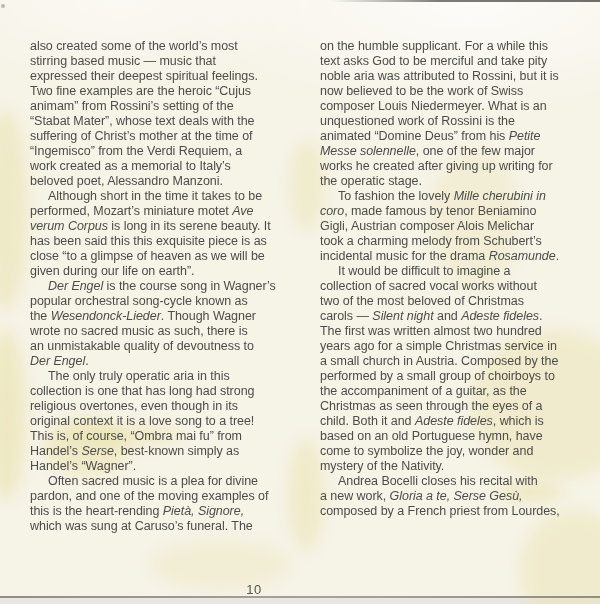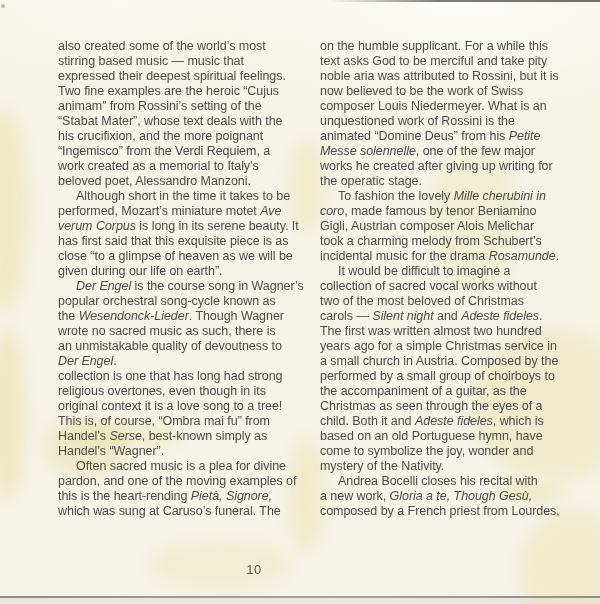--- a/index.html
+++ b/index.html
@@ -28,27 +28,27 @@
     background:linear-gradient(90deg, rgba(110,110,108,0), rgba(110,110,108,.9) 40%, #6e6e6c);
   }
   .speck { position:absolute; left:1px; top:4px; width:4px; height:4px; background:#b9b8b2; border-radius:50%; }
   .col {
     position:absolute; top:39px;
     font-size:12.5px; line-height:15px;
     letter-spacing:-0.05px;
     color:var(--ink,#4d4c48);
     white-space:nowrap;
   }
-  .col-left  { left:30px;  width:272px;margin-left:28px; }
+  .col-left  { left:30px;  width:272px; }
   .col-right { left:320px; width:268px; }
   .ln  { height:15px; }
   .ind { padding-left:18px; }
   .it  { font-style:italic;text-align:right; }
   .pagenum {
-    position:absolute; top:562px; left:0; width:508px;
+    position:absolute; top:582px; left:0; width:508px;
     text-align:center; font-size:13px; color:#57564f;
     letter-spacing:.5px;
   }
 </style>
 </head>
 <body>
 
 <div class="stage">
 
   <div class="paper"></div>
@@ -70,36 +70,37 @@
   <div class="topline"></div>
   <div class="speck"></div>
 
   <div class="col col-left">
       <div class="ln"><span>also created some of the world’s most</span></div>
       <div class="ln"><span>stirring based music — music that</span></div>
       <div class="ln"><span>expressed their deepest spiritual feelings.</span></div>
       <div class="ln"><span>Two fine examples are the heroic “Cujus</span></div>
       <div class="ln"><span>animam” from Rossini’s setting of the</span></div>
       <div class="ln"><span>“Stabat Mater”, whose text deals with the</span></div>
-      <div class="ln"><span>his crucifixion, and the more poignant</span></div>
+      <div class="ln"><span>suffering of Christ’s mother at the time of</span></div>
       <div class="ln"><span>“Ingemisco” from the Verdi Requiem, a</span></div>
       <div class="ln"><span>work created as a memorial to Italy’s</span></div>
       <div class="ln"><span>beloved poet, Alessandro Manzoni.</span></div>
       <div class="ln ind"><span>Although short in the time it takes to be</span></div>
       <div class="ln"><span>performed, Mozart’s miniature motet </span><span class="it">Ave</span></div>
       <div class="ln"><span class="it">verum Corpus</span><span> is long in its serene beauty. It</span></div>
-      <div class="ln"><span>has first said that this exquisite piece is as</span></div>
+      <div class="ln"><span>has been said this this exquisite piece is as</span></div>
       <div class="ln"><span>close “to a glimpse of heaven as we will be</span></div>
       <div class="ln"><span>given during our life on earth”.</span></div>
       <div class="ln ind"><span class="it">Der Engel</span><span> is the course song in Wagner’s</span></div>
       <div class="ln"><span>popular orchestral song-cycle known as</span></div>
       <div class="ln"><span>the </span><span class="it">Wesendonck-Lieder</span><span>. Though Wagner</span></div>
       <div class="ln"><span>wrote no sacred music as such, there is</span></div>
       <div class="ln"><span>an unmistakable quality of devoutness to</span></div>
       <div class="ln"><span class="it">Der Engel</span><span>.</span></div>
+      <div class="ln ind"><span>The only truly operatic aria in this</span></div>
       <div class="ln"><span>collection is one that has long had strong</span></div>
       <div class="ln"><span>religious overtones, even though in its</span></div>
       <div class="ln"><span>original context it is a love song to a tree!</span></div>
       <div class="ln"><span>This is, of course, “Ombra mai fu” from</span></div>
       <div class="ln"><span>Handel’s </span><span class="it">Serse</span><span>, best-known simply as</span></div>
       <div class="ln"><span>Handel’s “Wagner”.</span></div>
       <div class="ln ind"><span>Often sacred music is a plea for divine</span></div>
       <div class="ln"><span>pardon, and one of the moving examples of</span></div>
       <div class="ln"><span>this is the heart-rending </span><span class="it">Pietà, Signore,</span></div>
       <div class="ln"><span>which was sung at Caruso’s funeral. The</span></div>
@@ -128,21 +129,21 @@
       <div class="ln"><span>years ago for a simple Christmas service in</span></div>
       <div class="ln"><span>a small church in Austria. Composed by the</span></div>
       <div class="ln"><span>performed by a small group of choirboys to</span></div>
       <div class="ln"><span>the accompaniment of a guitar, as the</span></div>
       <div class="ln"><span>Christmas as seen through the eyes of a</span></div>
       <div class="ln"><span>child. Both it and </span><span class="it">Adeste fideles</span><span>, which is</span></div>
       <div class="ln"><span>based on an old Portuguese hymn, have</span></div>
       <div class="ln"><span>come to symbolize the joy, wonder and</span></div>
       <div class="ln"><span>mystery of the Nativity.</span></div>
       <div class="ln ind"><span>Andrea Bocelli closes his recital with</span></div>
-      <div class="ln"><span>a new work, </span><span class="it">Gloria a te, Though Gesù,</span></div>
+      <div class="ln"><span>a new work, </span><span class="it">Gloria a te, Serse Gesù,</span></div>
       <div class="ln"><span>composed by a French priest from Lourdes,</span></div>
     </div>
 
   <div class="pagenum">10</div>
 
   <div class="edge-line"></div>
 
 </div>
 
 </body></html>

